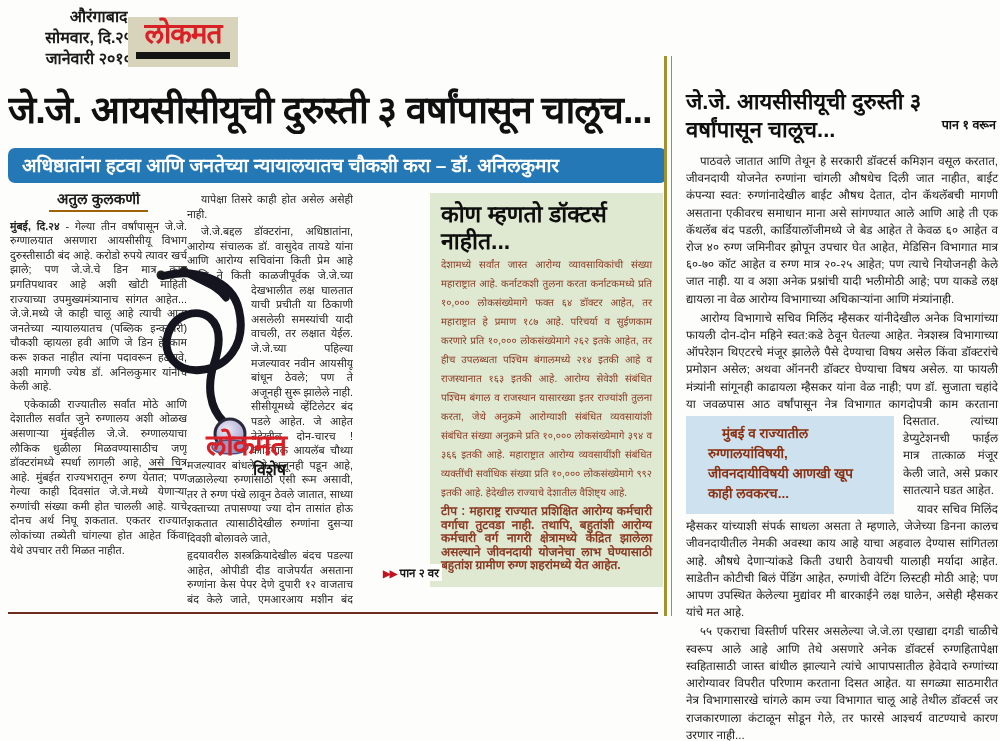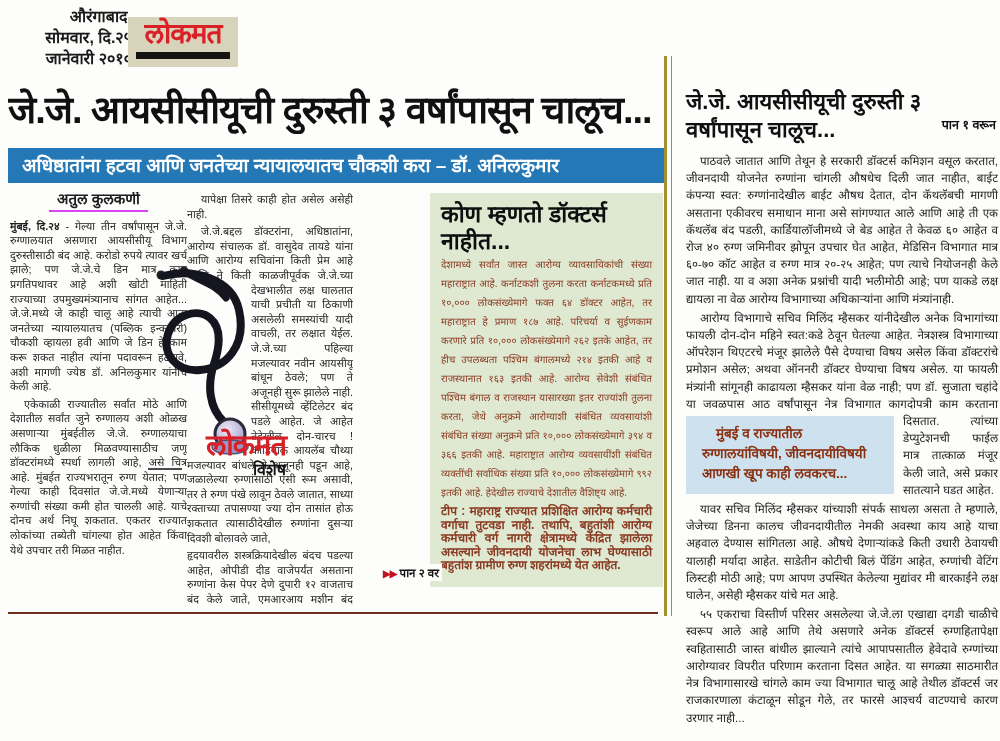--- a/index.html
+++ b/index.html
@@ -10,32 +10,32 @@
   .mast-date { position:absolute; left:10px; top:6px; width:122px; text-align:right;
                font-weight:bold; font-size:16px; line-height:21px; color:#1a1a1a; }
   .logo-box { position:absolute; left:128px; top:17px; width:110px; height:50px;
               background:#d8d4bc; text-align:center; padding-top:1px; }
   .logo-text { color:#d92027; font-weight:bold; font-size:28px; line-height:32px; letter-spacing:-1px; }
   .logo-bar { width:94px; height:7px; background:#141414; margin:2px auto 0; }
 
   
   .headline { position:absolute; left:8px; top:82px; width:662px; font-size:38px; font-weight:800;
               color:#101010; letter-spacing:-1px; white-space:nowrap; overflow:hidden; }
-  .bluebar { position:absolute; left:8px; top:148px; width:659px; height:35px; background:#2478b5; }
+  .bluebar { position:absolute; left:8px; top:148px; width:659px; height:35px; background:#2478b5;border-radius:7px; }
   .bluebar span { display:block; color:#ffffff; font-weight:bold; font-size:19px; line-height:35px;
                   padding-left:14px; white-space:nowrap; overflow:hidden; }
 
   .col { position:absolute; top:192px; font-size:10.8px; line-height:14.6px; text-align:justify; color:#1d1d1d; }
   .col1 { left:10px; width:177px; height:420px; overflow:hidden; }
   .col2 { left:187px; width:166px; height:414px; overflow:hidden; }
   .para { margin-bottom:3px; }
   .ind { text-indent:14px; }
   .byline-wrap { text-align:center; margin-bottom:7px; }
   .byline { display:inline-block; font-weight:bold; font-size:15px; padding:0 8px 3px;
-            border-bottom:2px solid #d946ef; }
+            border-bottom:2px solid #a16207; }
   b.lead { font-weight:bold; }
   .steth-spacer { float:left; width:64px; height:172px; }
 
   .steth { position:absolute; left:146px; top:266px; z-index:3; }
 
   .vishesh { position:absolute; left:186px; top:430px; width:100px; text-align:right; z-index:4; }
   .vishesh .vl { color:#d92027; font-weight:bold; font-size:29px; line-height:30px; letter-spacing:-1px; }
   .vishesh .vv { color:#141414; font-weight:bold; font-size:16px; line-height:20px; }
   .vishesh-line { position:absolute; left:148px; top:468px; width:34px; height:2px; background:#4a4a4a; }
 
@@ -58,21 +58,21 @@
 
   
   .rart { position:absolute; left:686px; top:88px; width:312px; }
   .r-head { position:relative; font-size:22px; font-weight:800; color:#101010; line-height:28px; margin-bottom:8px; }
   .r-jump { position:absolute; right:2px; bottom:5px; font-size:12.5px; font-weight:bold; }
   .rp { font-size:11.6px; line-height:17.2px; text-align:justify; color:#1c1c1c; margin-bottom:2px; }
   .promo-float { float:left; width:208px; margin:4px 9px 2px 0; }
   .promo-h { display:block; background:#5a3c08; color:#f7eed6; font-weight:bold; font-size:17px;
              line-height:21px; text-align:center; padding:5px 4px; }
   .promo-b { display:block; background:#cde2ee; color:#8a2f10; font-weight:bold; font-size:13.5px;
-             line-height:20px; padding:8px 16px 10px; text-align:left; }
+             line-height:20px; padding:8px 22px 10px; text-align:left; }
 </style>
 </head>
 <body>
 
 <div class="page">
 
   <div class="mast-date">
     <div>औरंगाबाद,</div>
     <div>सोमवार, दि.२५</div>
     <div>जानेवारी २०१०</div>

